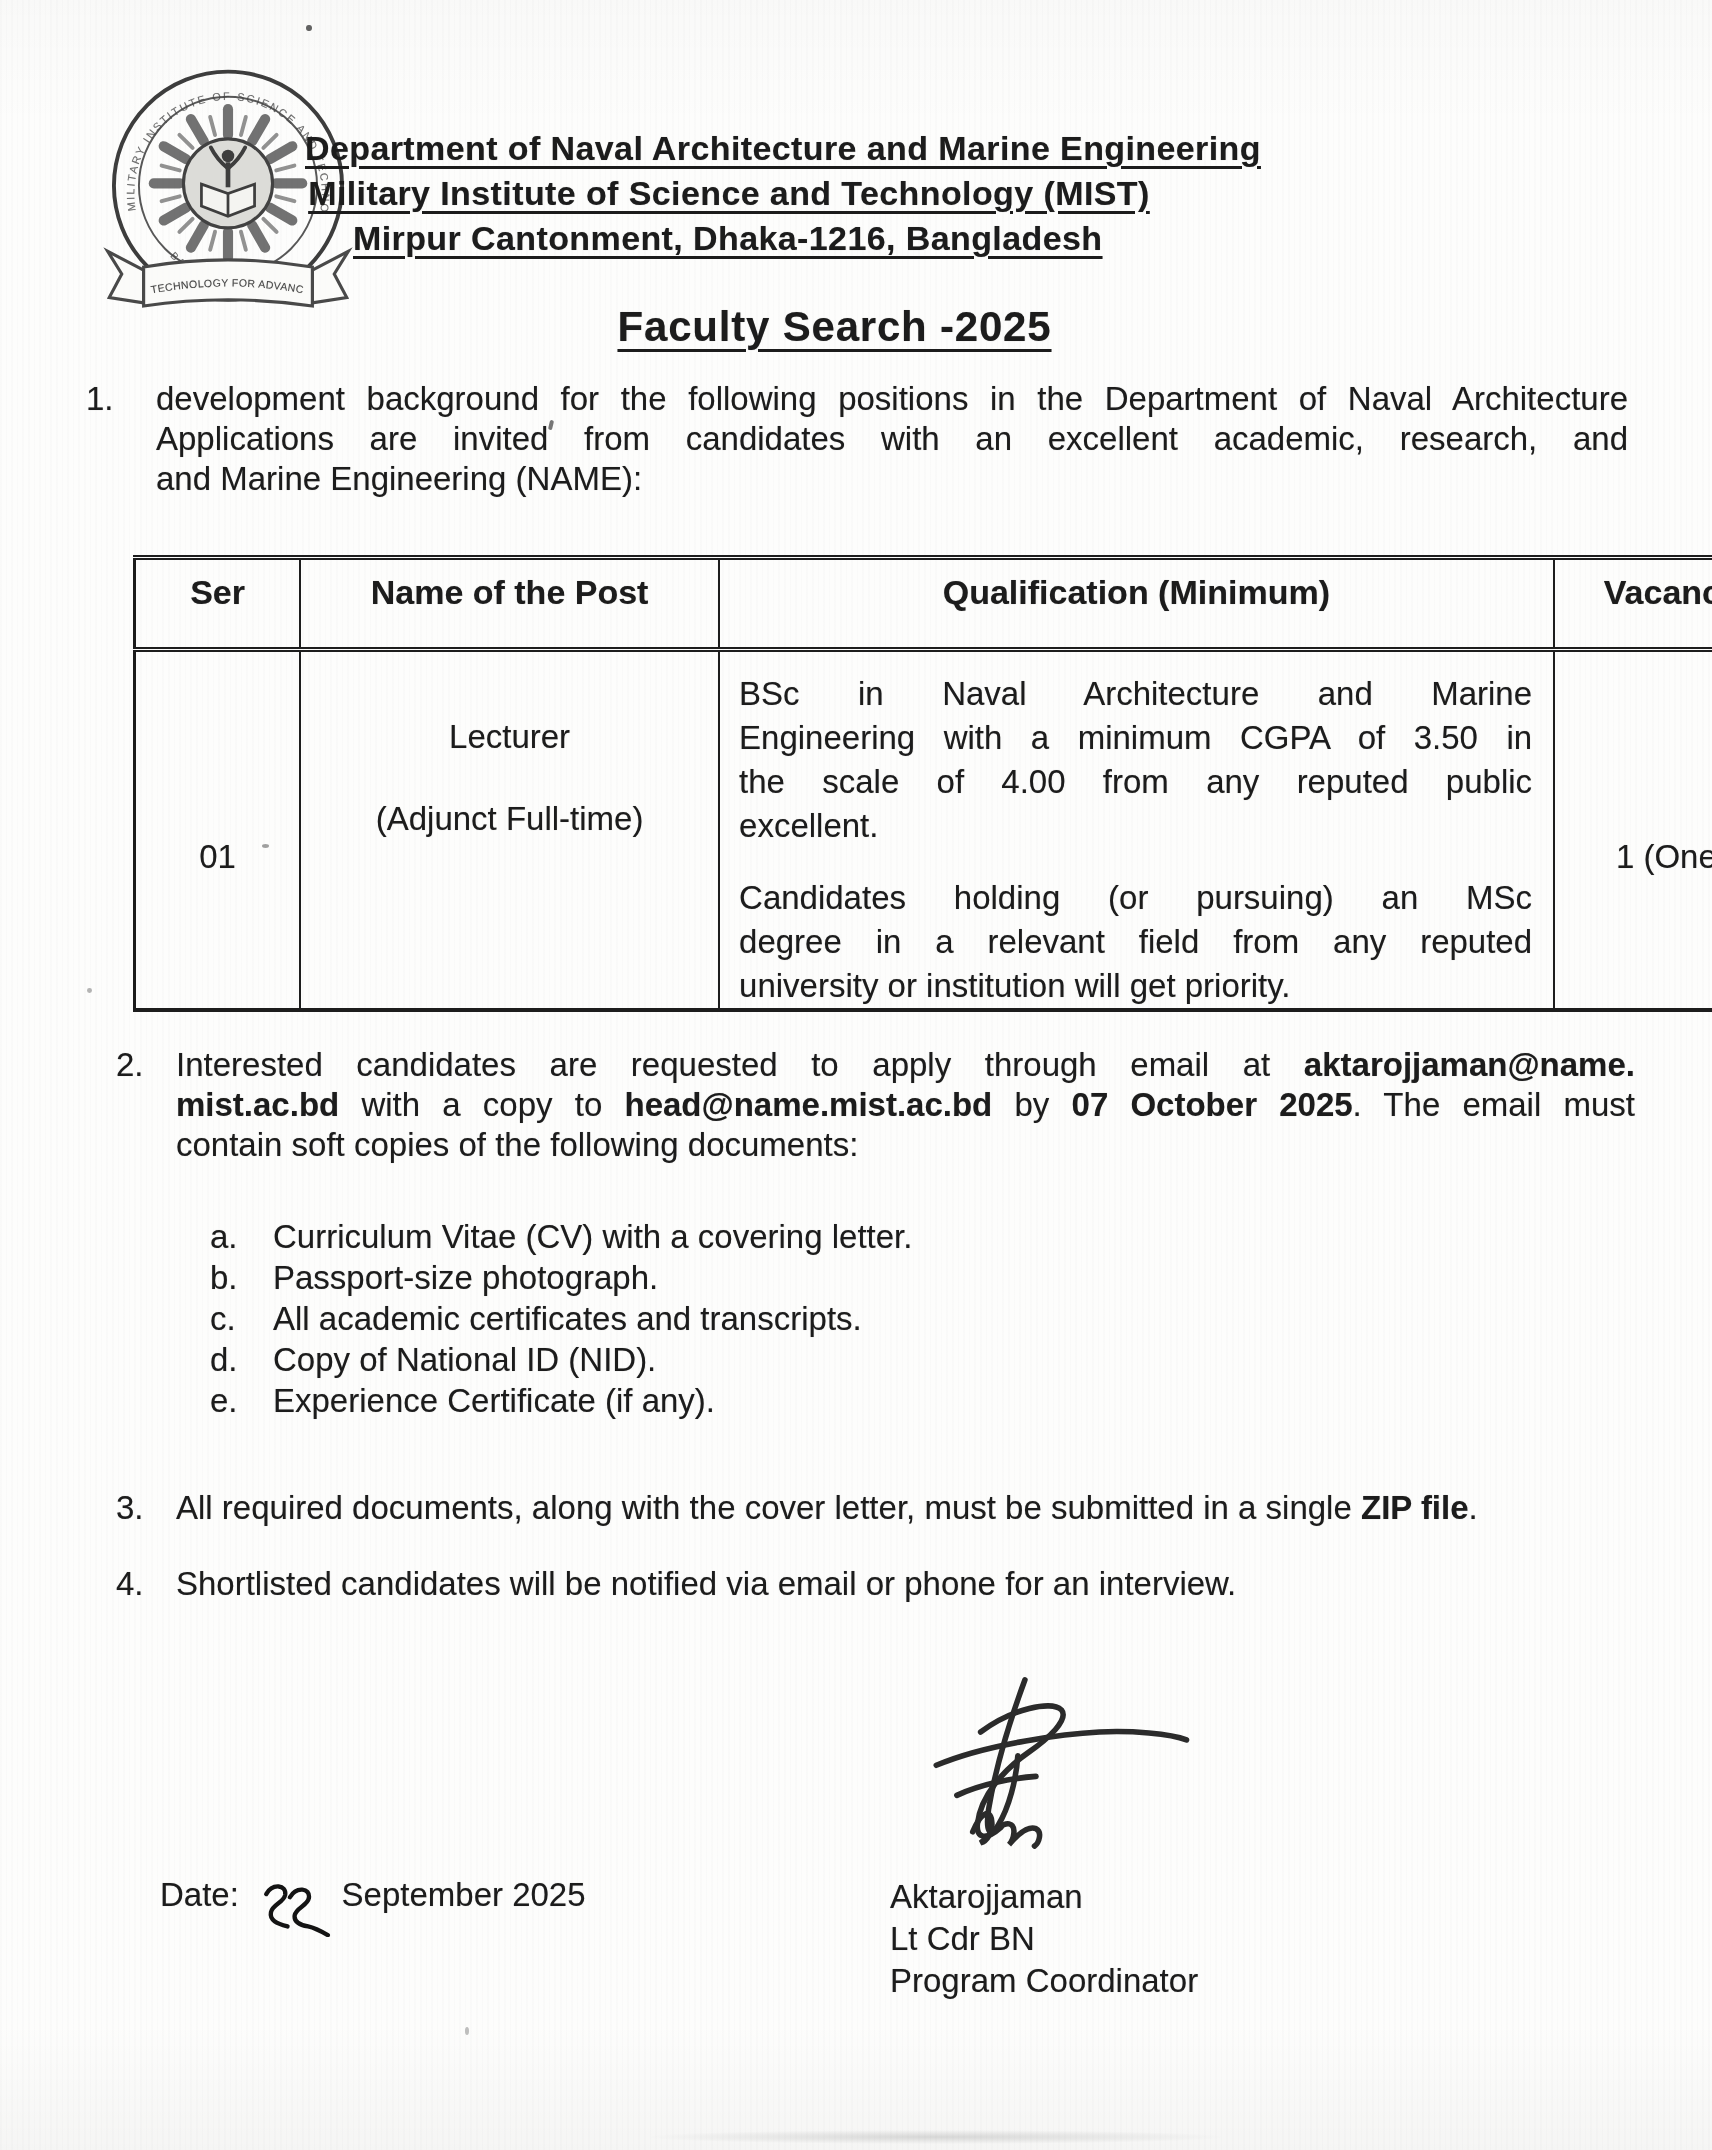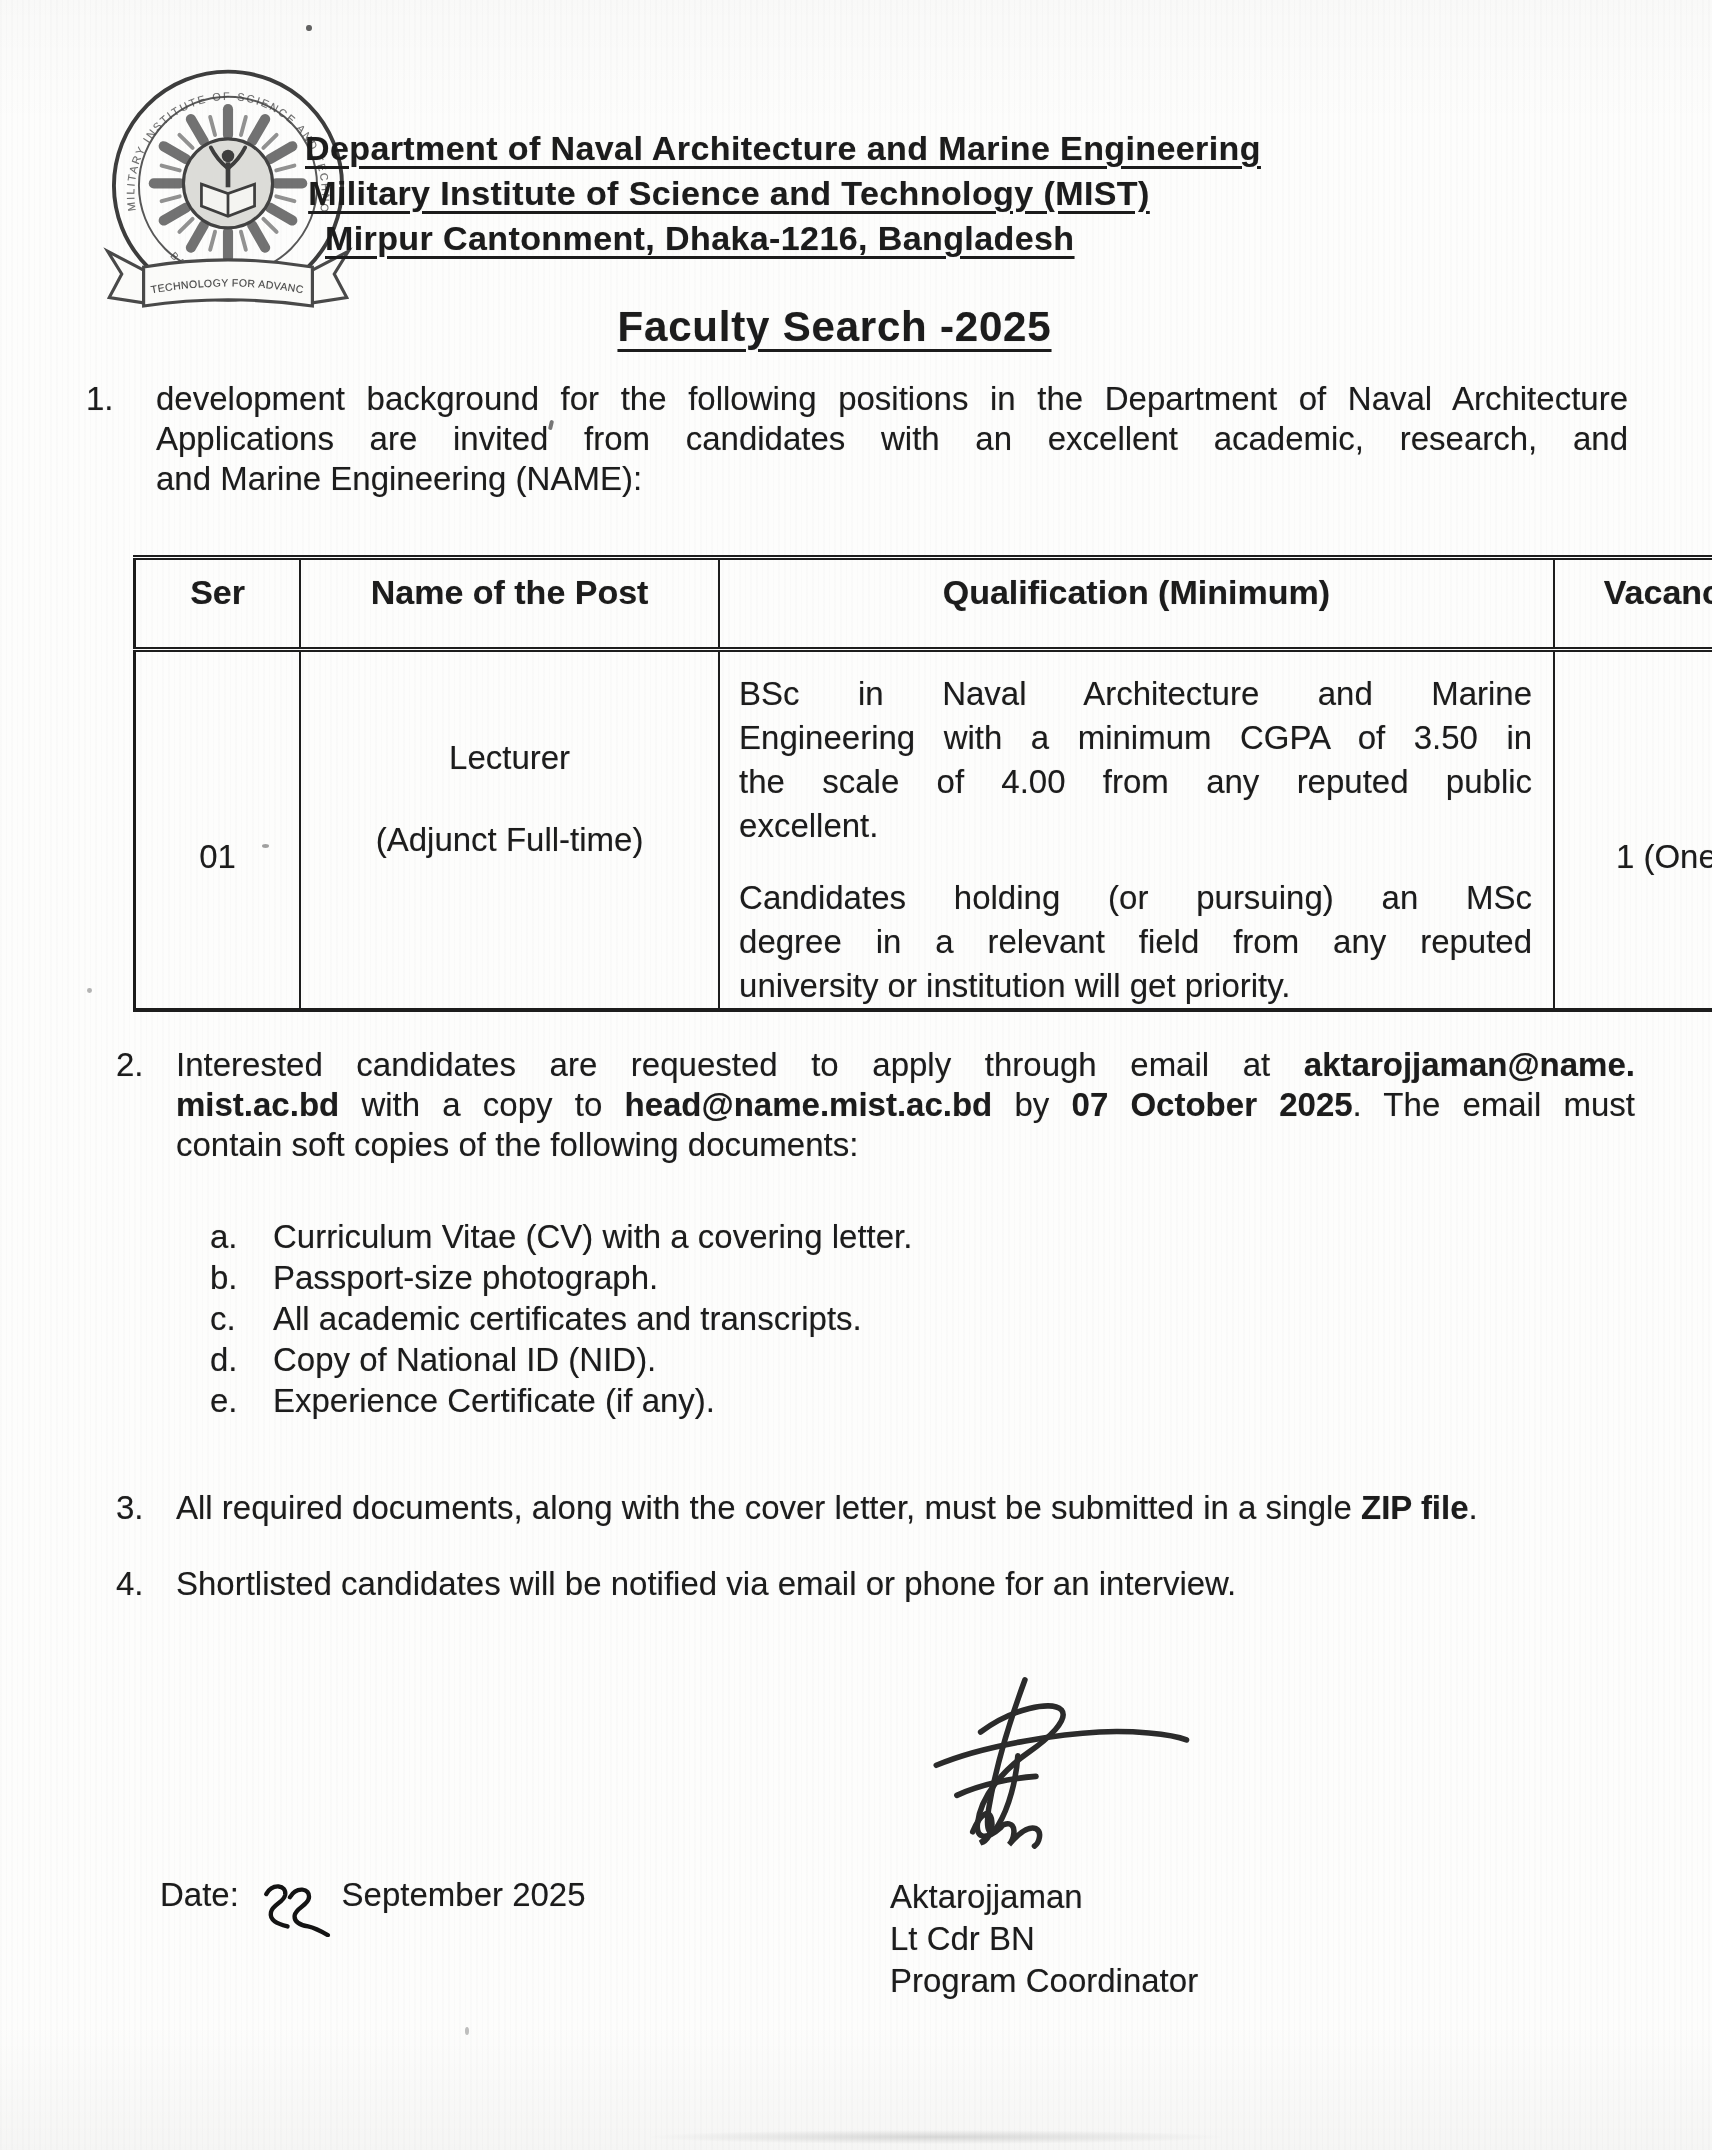--- a/index.html
+++ b/index.html
@@ -19,21 +19,21 @@
   }
   
   .logo { position:absolute; left:103px; top:62px; filter:blur(0.3px); opacity:.92; }
   .header-text { position:absolute; left:305px; top:126px; }
   .hline {
     font-weight:700; font-size:34px; line-height:45px; letter-spacing:0.4px;
     text-decoration:underline; text-decoration-thickness:3.2px; text-underline-offset:5.6px;
     white-space:nowrap;
   }
   .l2 { margin-left:3.2px; }
-  .l3 { margin-left:20px; }
+  .l3 { margin-left:48px; }
   .title-wrap { position:absolute; top:303px; left:0; width:100%; text-align:center; transform:translateX(-22px); }
   .title {
     font-weight:700; font-size:42px; letter-spacing:0.8px;
     text-decoration:underline; text-decoration-thickness:3.2px; text-underline-offset:8px;
     white-space:nowrap;
   }
   
   .para { position:absolute; font-size:33px; line-height:40px; display:flex; }
   .pnum { flex:none; }
   .ptext { flex:1; min-width:0; }
@@ -51,21 +51,21 @@
   }
   .postable, .postable th, .postable td { border:2.4px solid #1d1d1d; }
   .postable { border-width:3.2px; border-top:5.6px double #1d1d1d; border-bottom-width:4px; }
   .postable thead th {
     height:73px; font-size:34px; font-weight:700; text-align:center;
     vertical-align:top; padding-top:12.7px; border-bottom:5.6px double #1d1d1d;
   }
   .postable tbody tr { height:361px; }
   .postable tbody td { vertical-align:top; }
   .cell-mid { text-align:center; padding-top:186px; font-size:33px; }
-  .c-post { text-align:center; padding-top:87px; font-size:33px; }
+  .c-post { text-align:center; padding-top:66px; font-size:33px; }
   .post-l2 { margin-top:44px; }
   .c-qual { padding:20.6px 20.6px 0 19px; line-height:44px; }
   .c-qual .qp2 { margin-top:28px; }
   
   .doclist { position:absolute; left:210px; top:1218px; font-size:33px; }
   .ditem { display:flex; height:41px; }
   .dletter { flex:none; width:63px; }
   
   .dateline { position:absolute; left:132px; top:1876px; font-size:33px; display:flex; align-items:flex-start;margin-left:28px; }
   .hand22 { margin:1.6px 11px 0 12.7px; }

